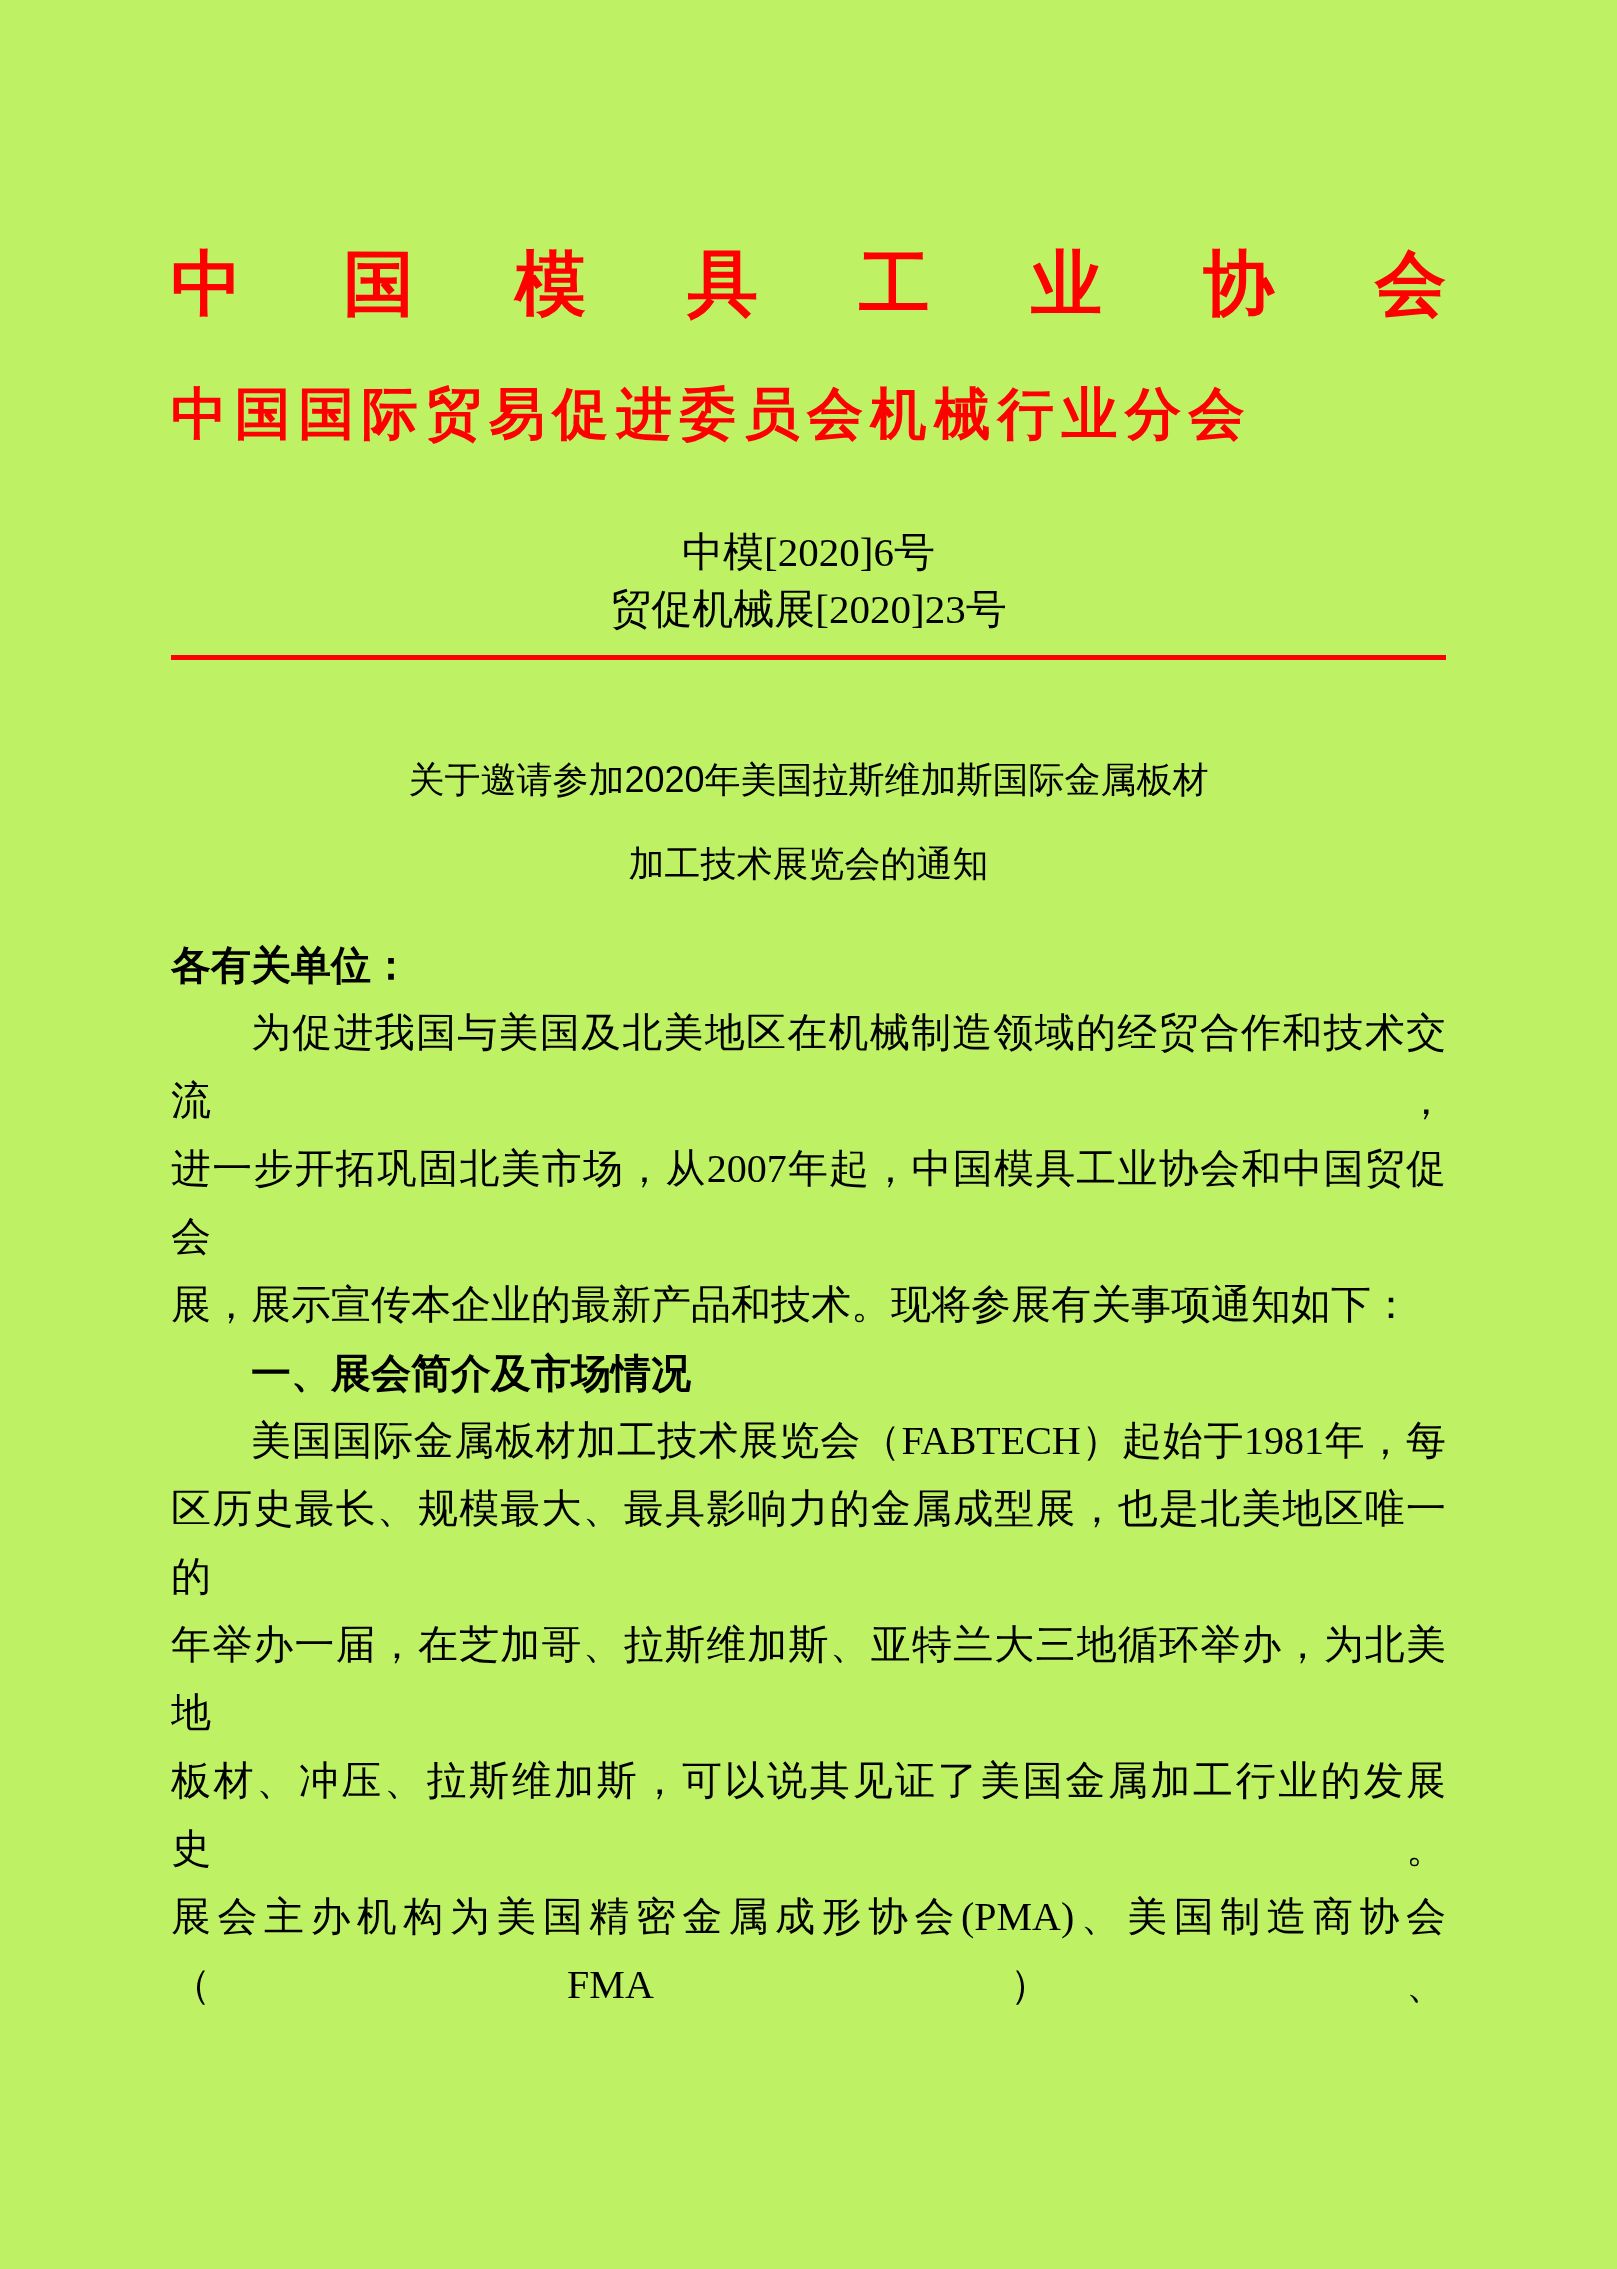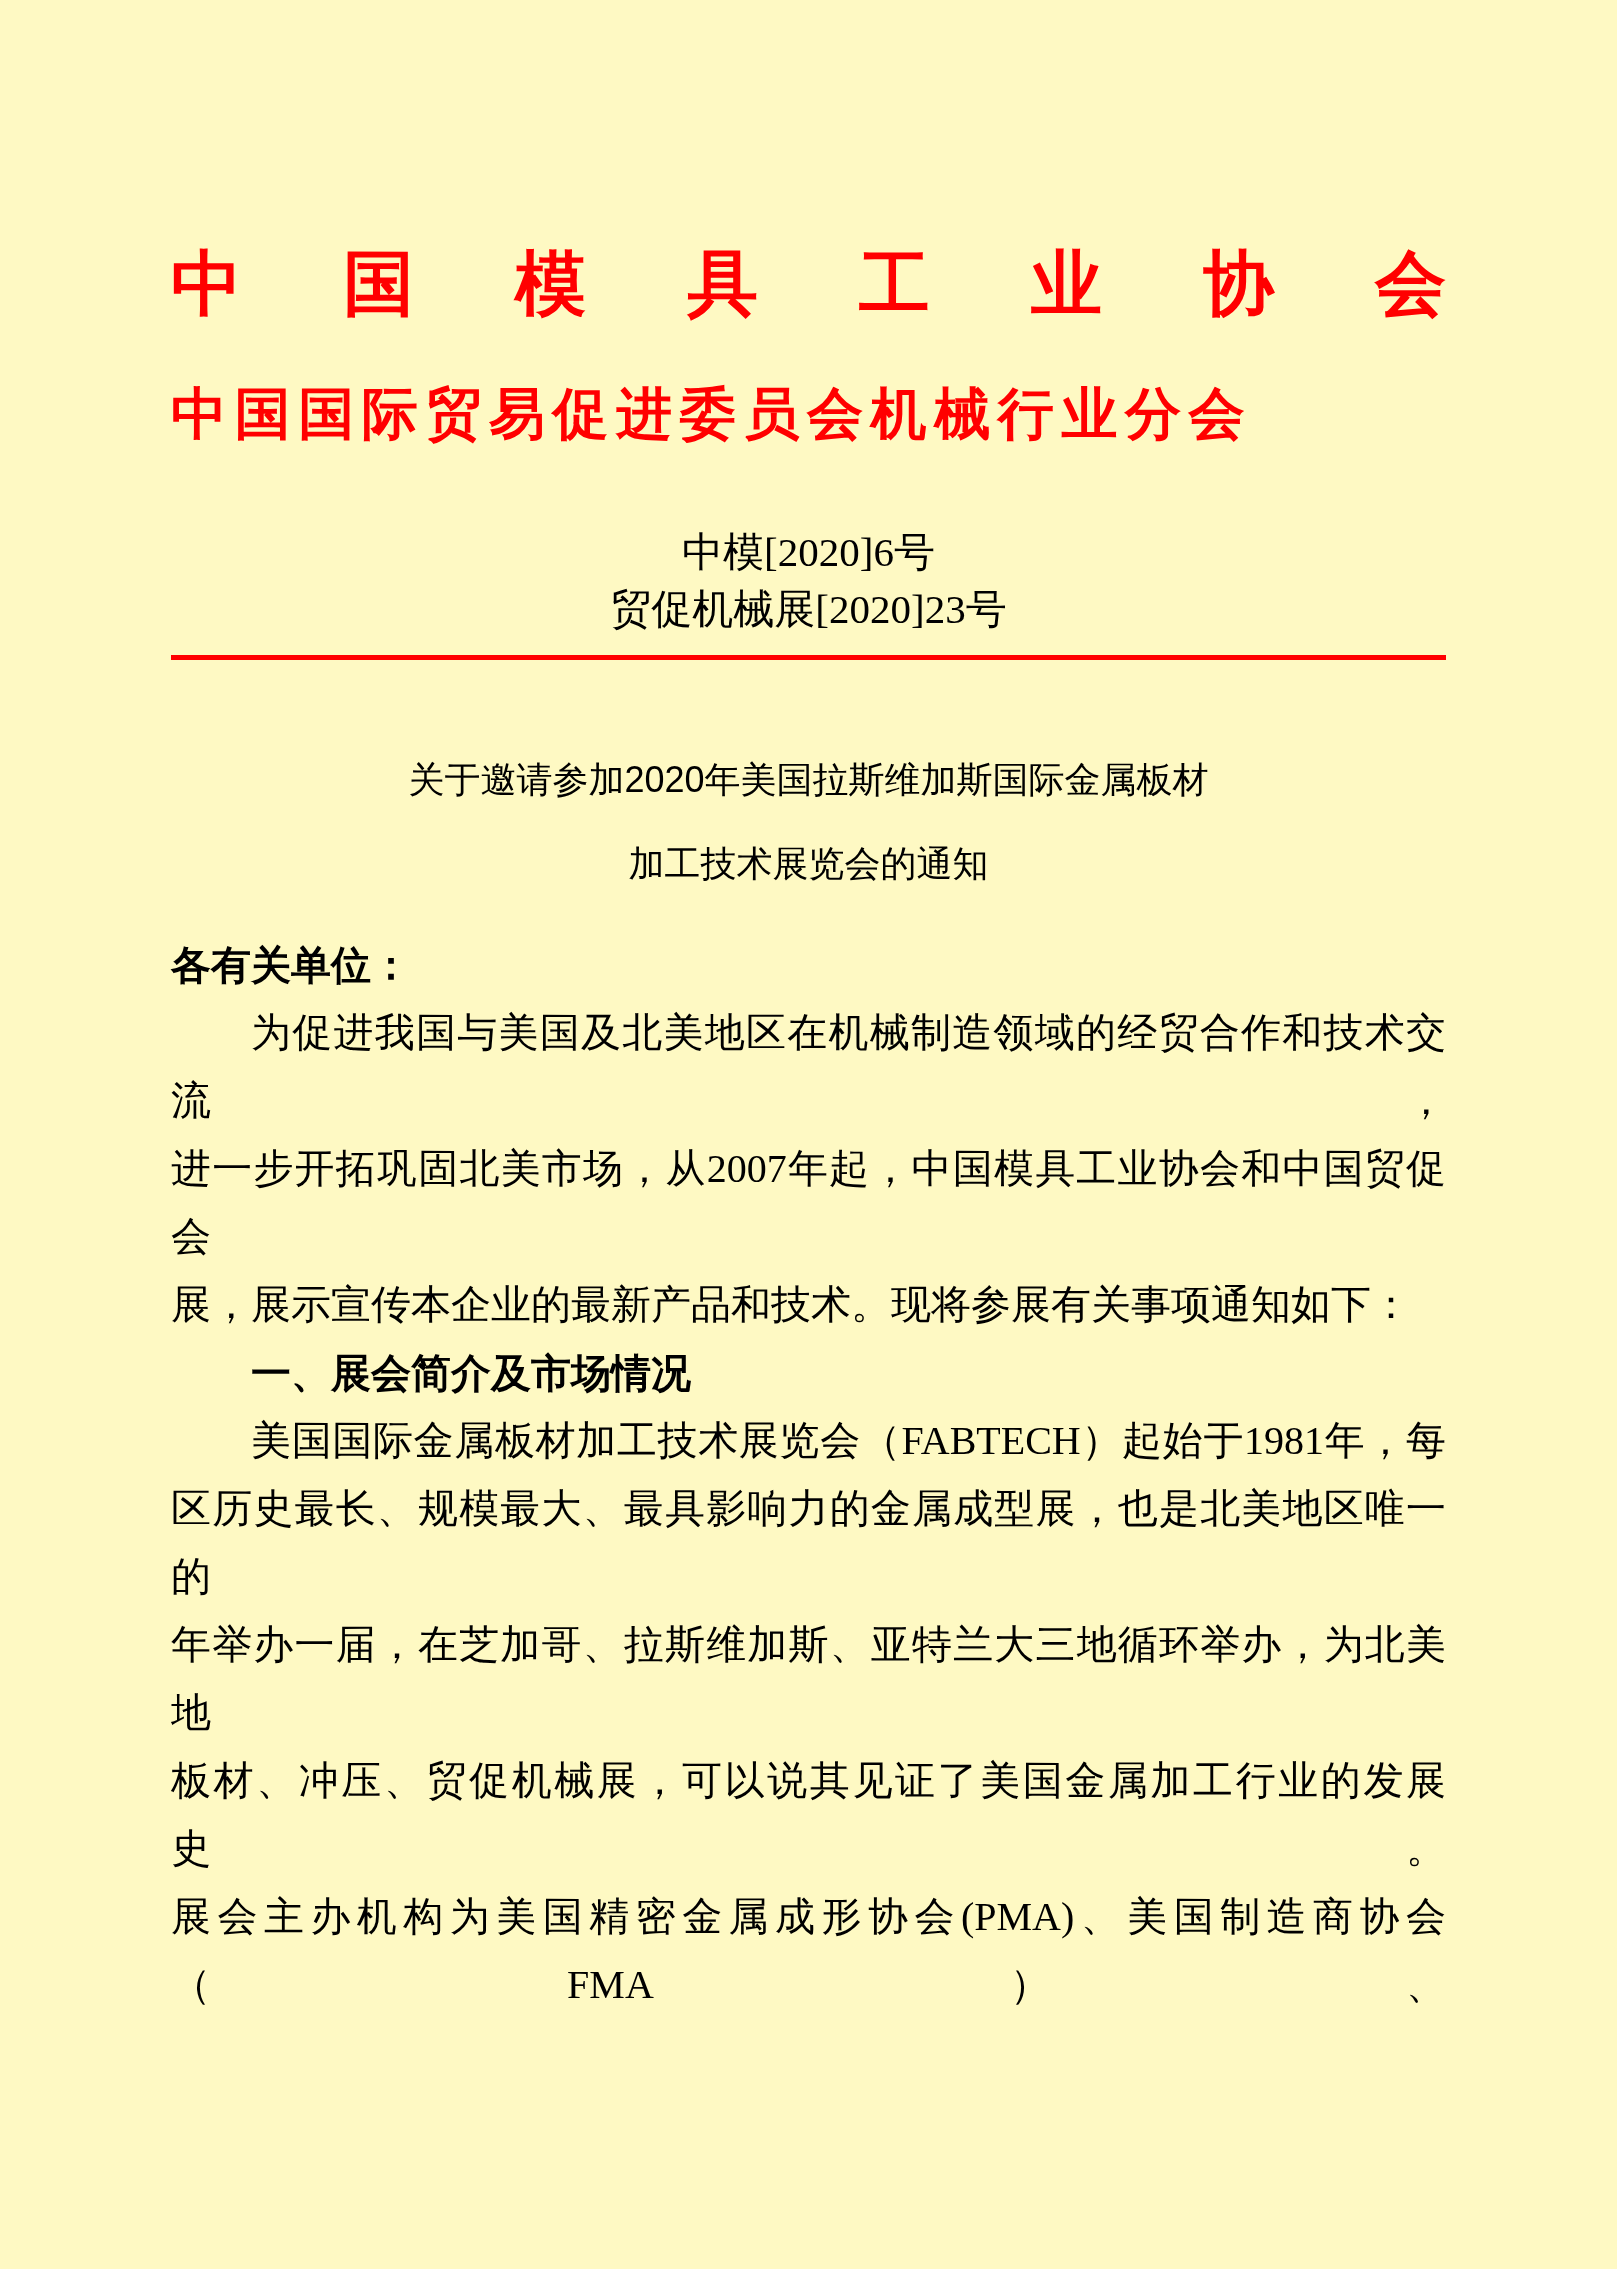--- a/index.html
+++ b/index.html
@@ -1,20 +1,20 @@
 <!DOCTYPE html>
 <html style="--accent: #ff0000;font-size:15px"><head>
 <meta charset="utf-8">
 <style>
   html, body { margin: 0; padding: 0; background: #ffffff; }
   .page {
     position: relative;
     width: 1618px;
     height: 2269px;
-    background: #fef9c3;
+    background: #bef264;
     overflow: hidden;
     font-family: "Liberation Serif", serif;
     color: #000000;
   }
   .content { margin: 0 171px; width: 1275px; }
 
   
   .org-line1 {
     margin-top: 249px;
     font-size: 71px;
@@ -103,20 +103,20 @@
 
       <div class="bline jl indent">为促进我国与美国及北美地区在机械制造领域的经贸合作和技术交流，</div>
       <div class="bline jl">进一步开拓巩固北美市场，从2007年起，中国模具工业协会和中国贸促会</div>
       <div class="bline">展，展示宣传本企业的最新产品和技术。现将参展有关事项通知如下：</div>
 
       <div class="bline bold-sans indent">一、展会简介及市场情况</div>
 
       <div class="bline jl indent">美国国际金属板材加工技术展览会（FABTECH）起始于1981年，每</div>
       <div class="bline jl">区历史最长、规模最大、最具影响力的金属成型展，也是北美地区唯一的</div>
       <div class="bline jl">年举办一届，在芝加哥、拉斯维加斯、亚特兰大三地循环举办，为北美地</div>
-      <div class="bline jl">板材、冲压、贸促机械展，可以说其见证了美国金属加工行业的发展史。</div>
+      <div class="bline jl">板材、冲压、拉斯维加斯，可以说其见证了美国金属加工行业的发展史。</div>
       <div class="bline jl">展会主办机构为美国精密金属成形协会(PMA)、美国制造商协会（FMA）、</div>
 
     </div>
 
   </div>
 </div>
 
 
 </body></html>

